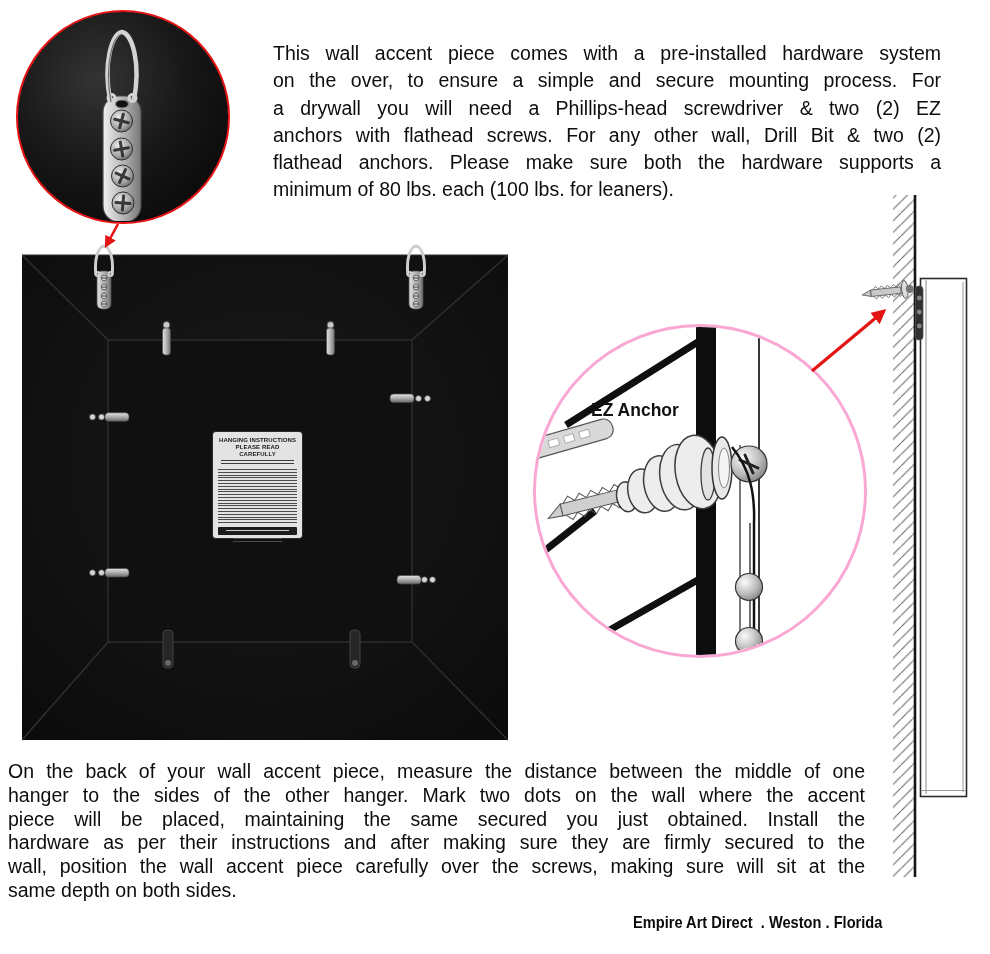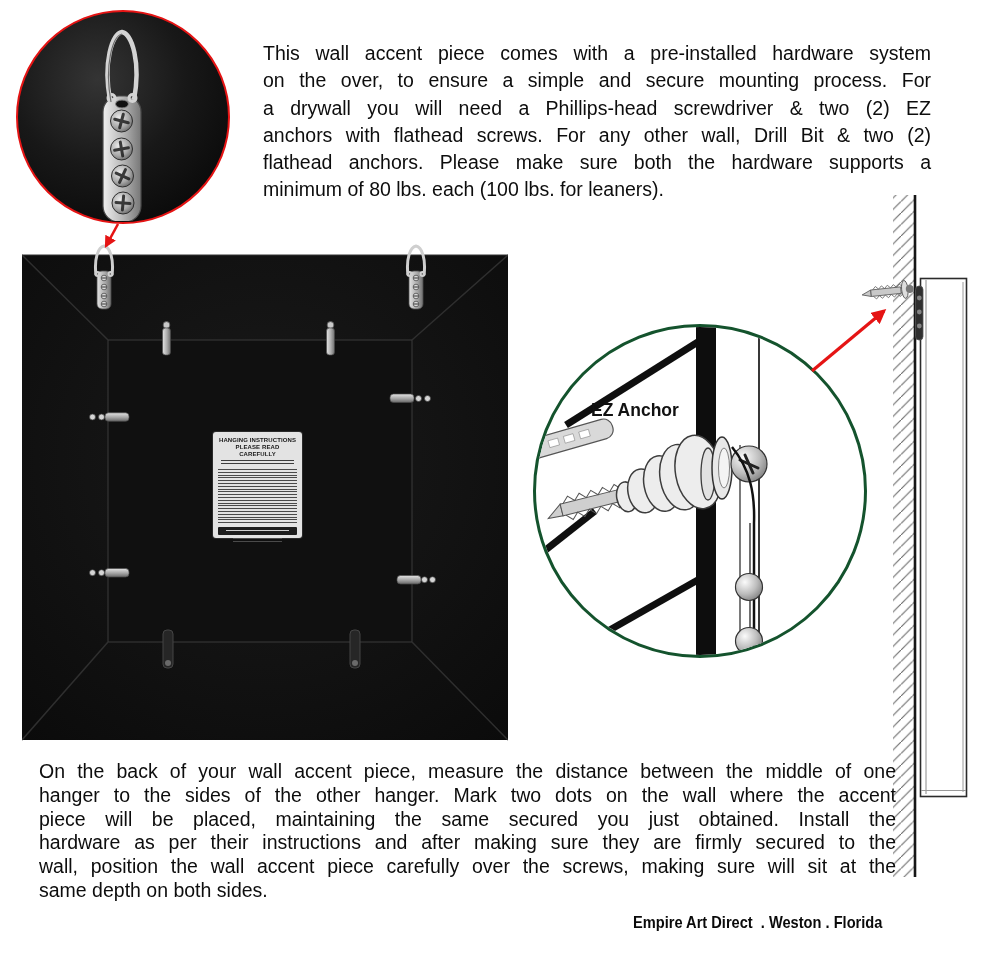--- a/index.html
+++ b/index.html
@@ -13,21 +13,21 @@
   
   .top-circle {
     position:absolute; left:16px; top:10px; width:214px; height:214px;
     border-radius:50%; border:2.5px solid #e51414; overflow:hidden;
     background:radial-gradient(circle at 38% 32%, #343434 0%, #181818 45%, #050505 95%);
     z-index:30;
   }
 
   
   .intro {
-    position:absolute; left:263px; top:40px; width:668px;
+    position:absolute; left:273px; top:40px; width:668px;
     font-size:19.5px; line-height:27.3px; color:#0d0d0d; z-index:10;
   }
   .jline { text-align:justify; text-align-last:justify; }
   .jline.last { text-align-last:left; }
 
   
   .frame-back {
     position:absolute; left:22px; top:255px; width:486px; height:485px;
     background:radial-gradient(circle at 50% 42%, #1a1a1a 0%, #121212 55%, #0b0b0b 100%);
     z-index:5;
@@ -56,33 +56,33 @@
   .lbl-strip > i { display:block; width:80%; height:3px;
     background:repeating-linear-gradient(to bottom, #cfcfcf 0 1px, transparent 1px 2.5px); }
   .lbl-foot {
     margin:3px auto 0; width:62%; height:6px;
     background:repeating-linear-gradient(to bottom, #4a4a4a 0 1px, transparent 1px 3px);
   }
 
   
   .ez-circle {
     position:absolute; left:533px; top:324px; width:334px; height:334px;
-    border-radius:50%; border:3px solid #14532d; overflow:hidden; background:#fff; z-index:20;text-align:center;
+    border-radius:50%; border:3px solid #f9a8d4; overflow:hidden; background:#fff; z-index:20;text-align:center;
   }
   .ez-circle svg { position:absolute; left:0; top:0; }
 
   
   .wall-svg { position:absolute; left:855px; top:190px; z-index:2; }
 
   
   .arrows { position:absolute; left:0; top:0; z-index:40; pointer-events:none; }
 
   
   .instructions {
-    position:absolute; left:39px; top:760px; width:857px;
+    position:absolute; left:8px; top:760px; width:857px;
     font-size:19.5px; line-height:23.8px; color:#0d0d0d; z-index:10;
   }
 
   
   .footer {
     position:absolute; left:633px; top:913px; font-size:17px; font-weight:bold;
     color:#0a0a0a; white-space:pre; transform:scaleX(.86); transform-origin:left center; z-index:10;
   }
 </style>
 </head>

